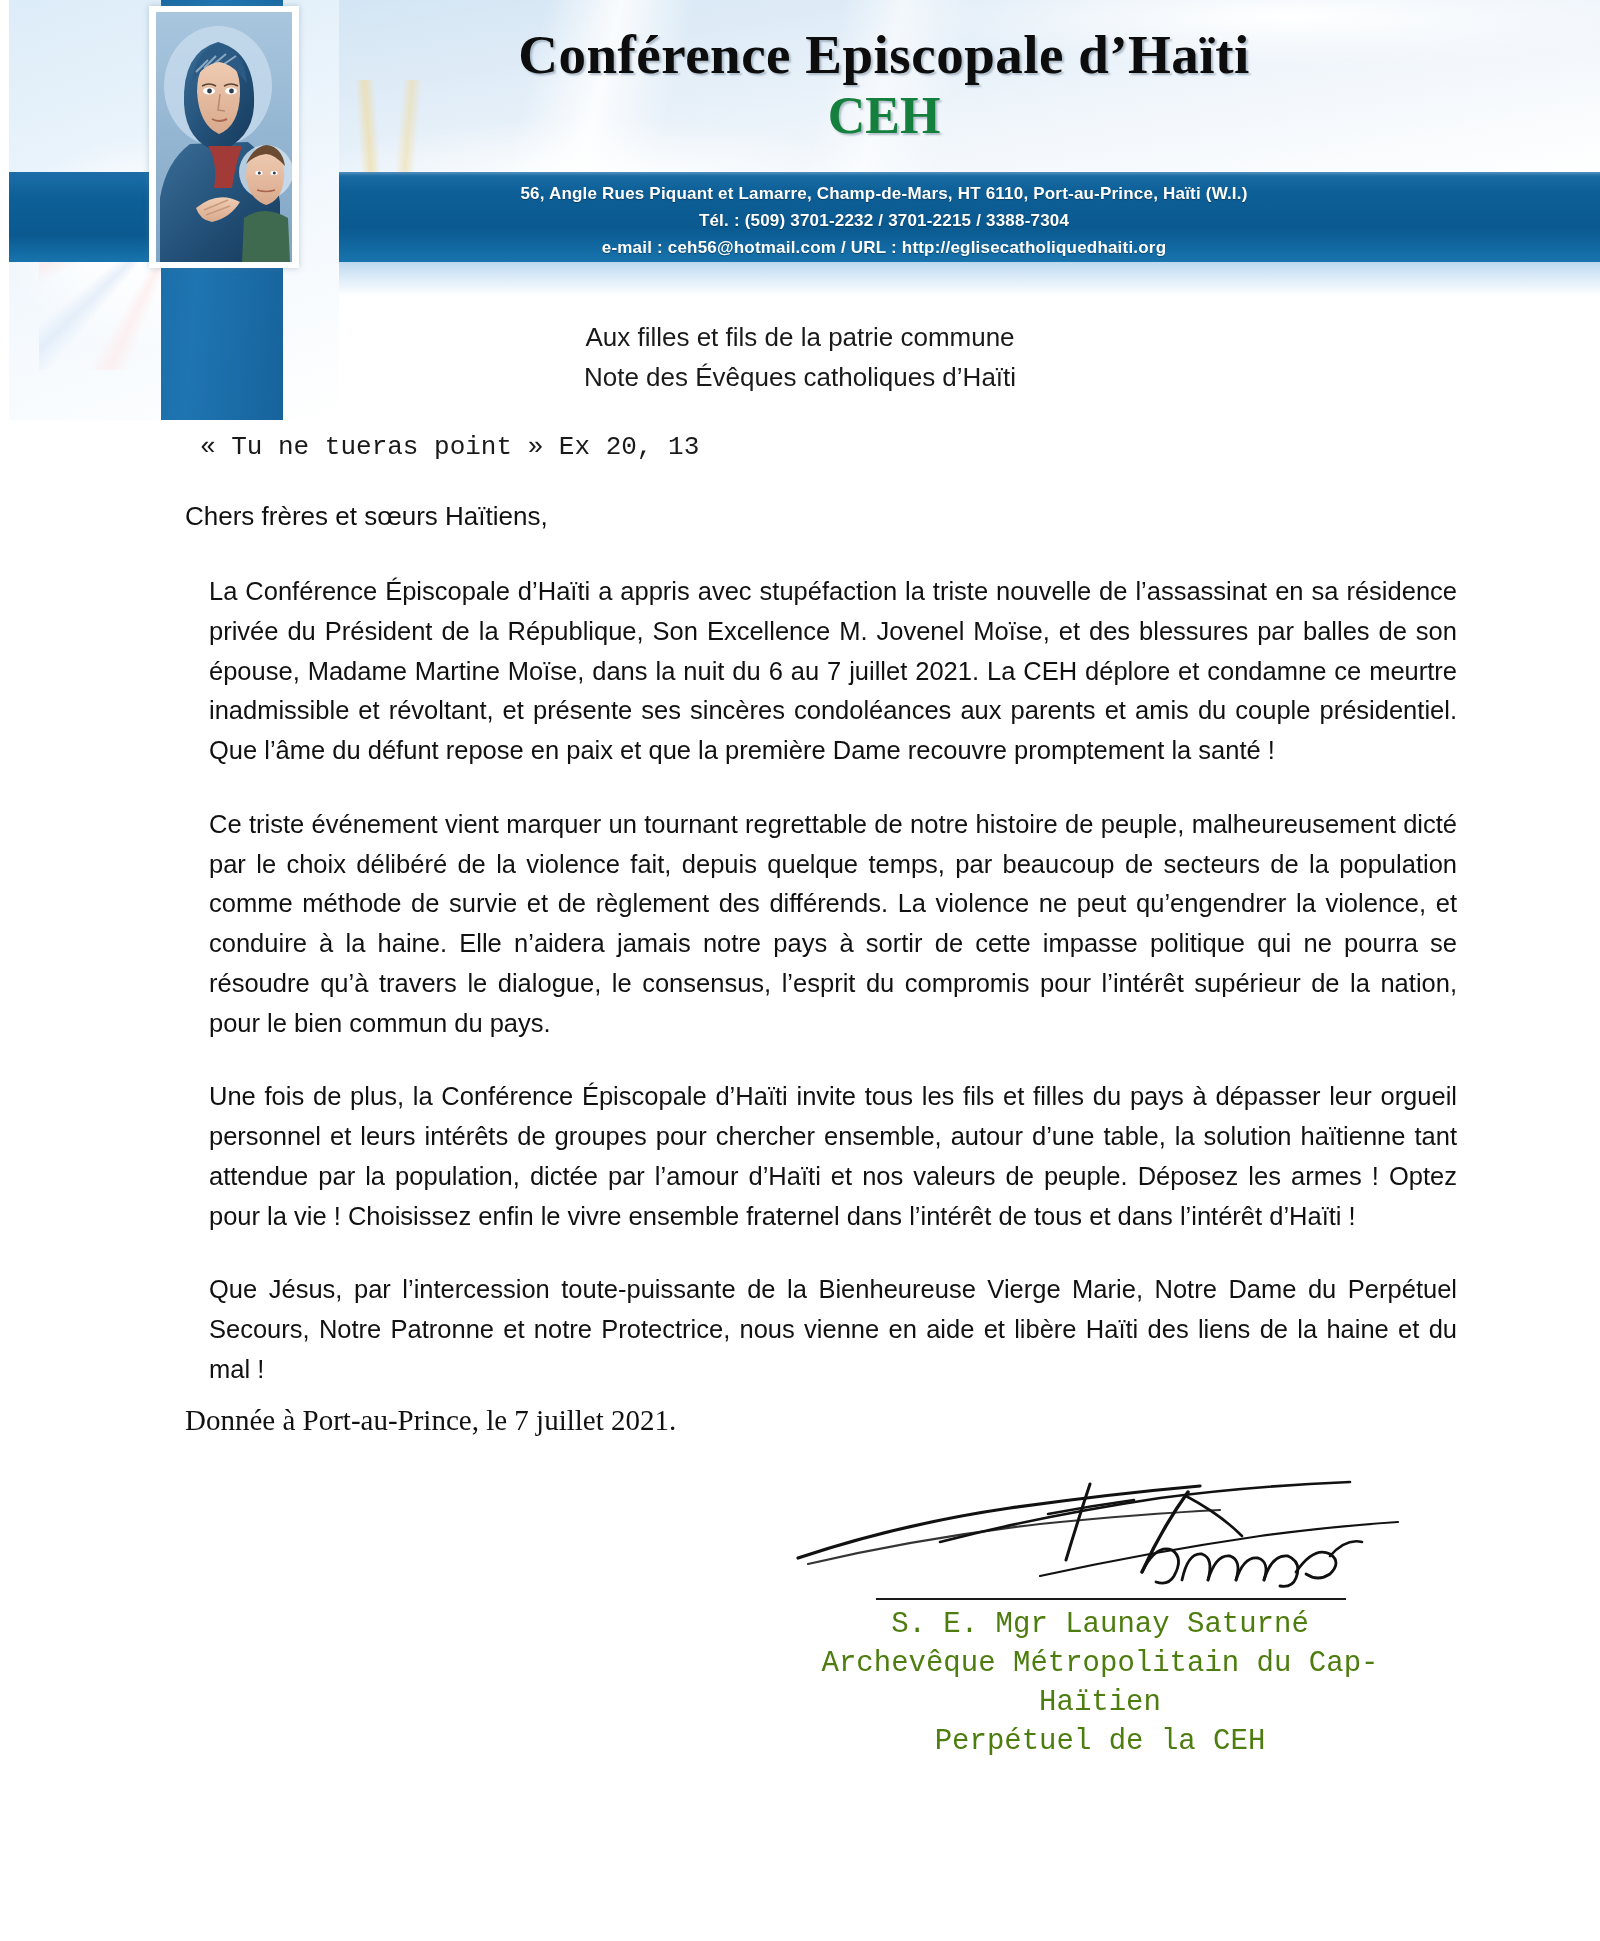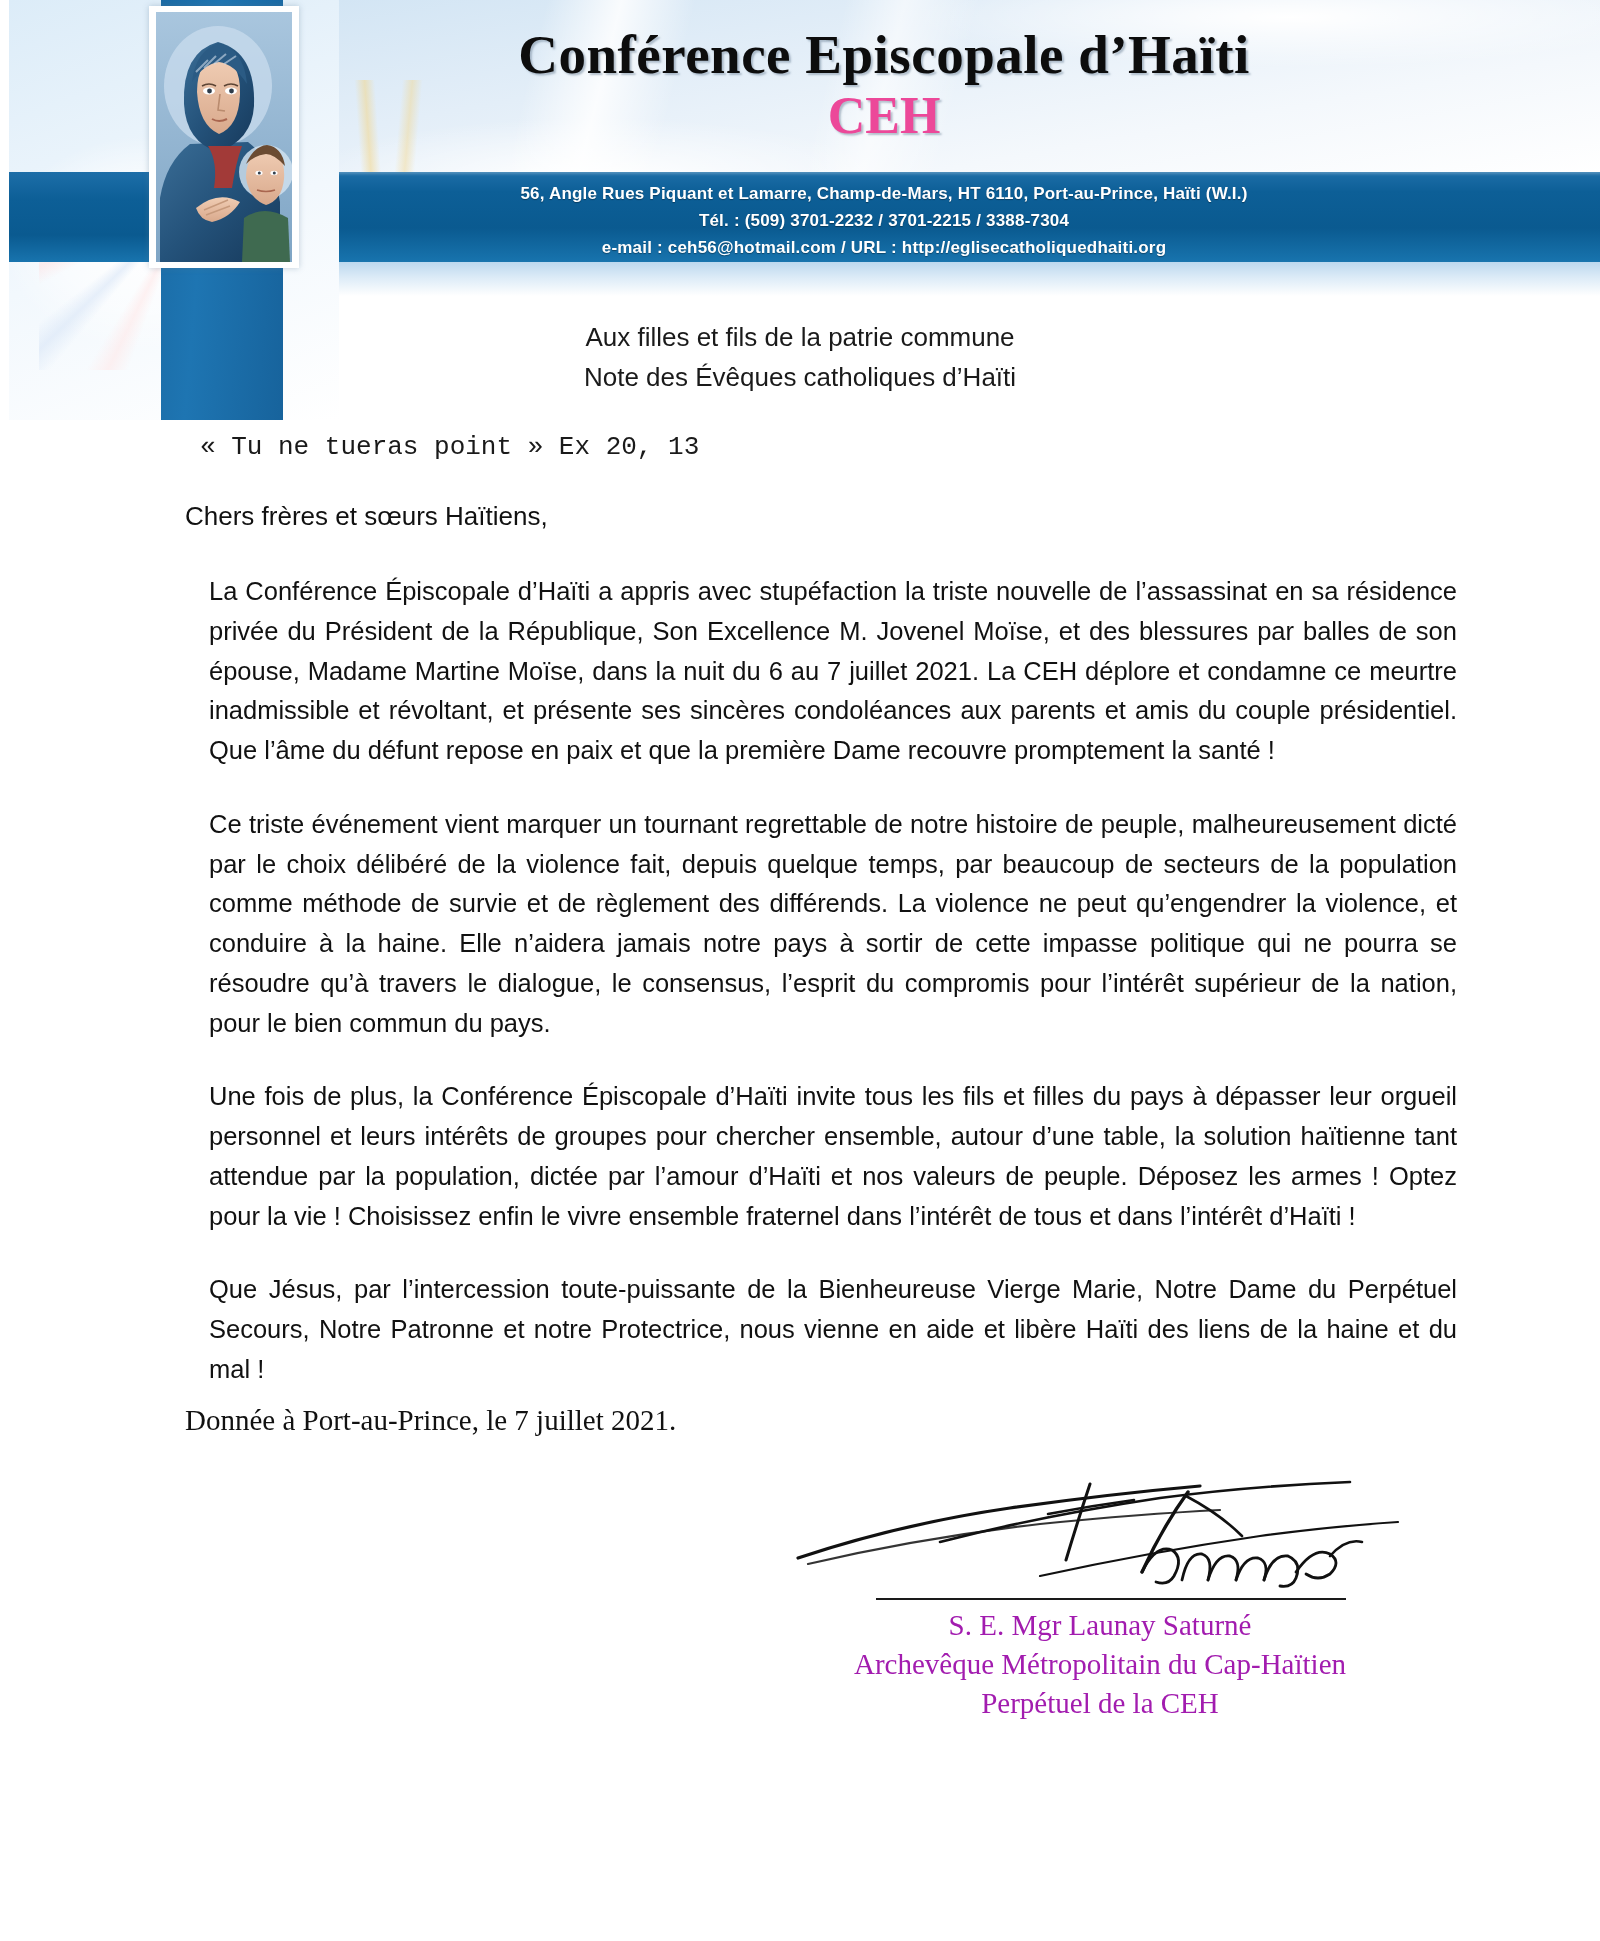--- a/index.html
+++ b/index.html
@@ -66,21 +66,21 @@
     line-height: 1.02;
   }
   .org-abbr {
     position: absolute;
     left: 300px; top: 86px;
     width: 1150px;
     text-align: center;
     font-family: "Liberation Serif", serif;
     font-weight: bold;
     font-size: 52px;
-    color: #ec4899;
+    color: #15803d;
     text-shadow: 2px 2px 2px rgba(120,140,160,.55);
   }
 
   
   .contact-band {
     position: absolute;
     left: 150px; top: 172px;
     width: 1450px;
     height: 90px;
     background: linear-gradient(180deg, #1d6ea8 0%, #0d5f97 22%, #0a5a90 62%, #1874ae 100%);
@@ -229,24 +229,24 @@
   }
   .signature-art svg { display: block; }
   .sig-rule {
     width: 470px;
     height: 2px;
     background: #1a1a1a;
     margin: 0 0 6px 86px;
   }
   .sig-lines {
     text-align: center;
-    font-family: Liberation Serif, serif;
+    font-family: Liberation Mono, monospace;
     font-size: 29px;
     line-height: 1.34;
-    color: #a21caf;
+    color: #4d7c0f;
   }
 </style>
 </head>
 <body>
 
 <div class="letterhead">
 
   <div class="sky"></div>
   <div class="rays"></div>
 

